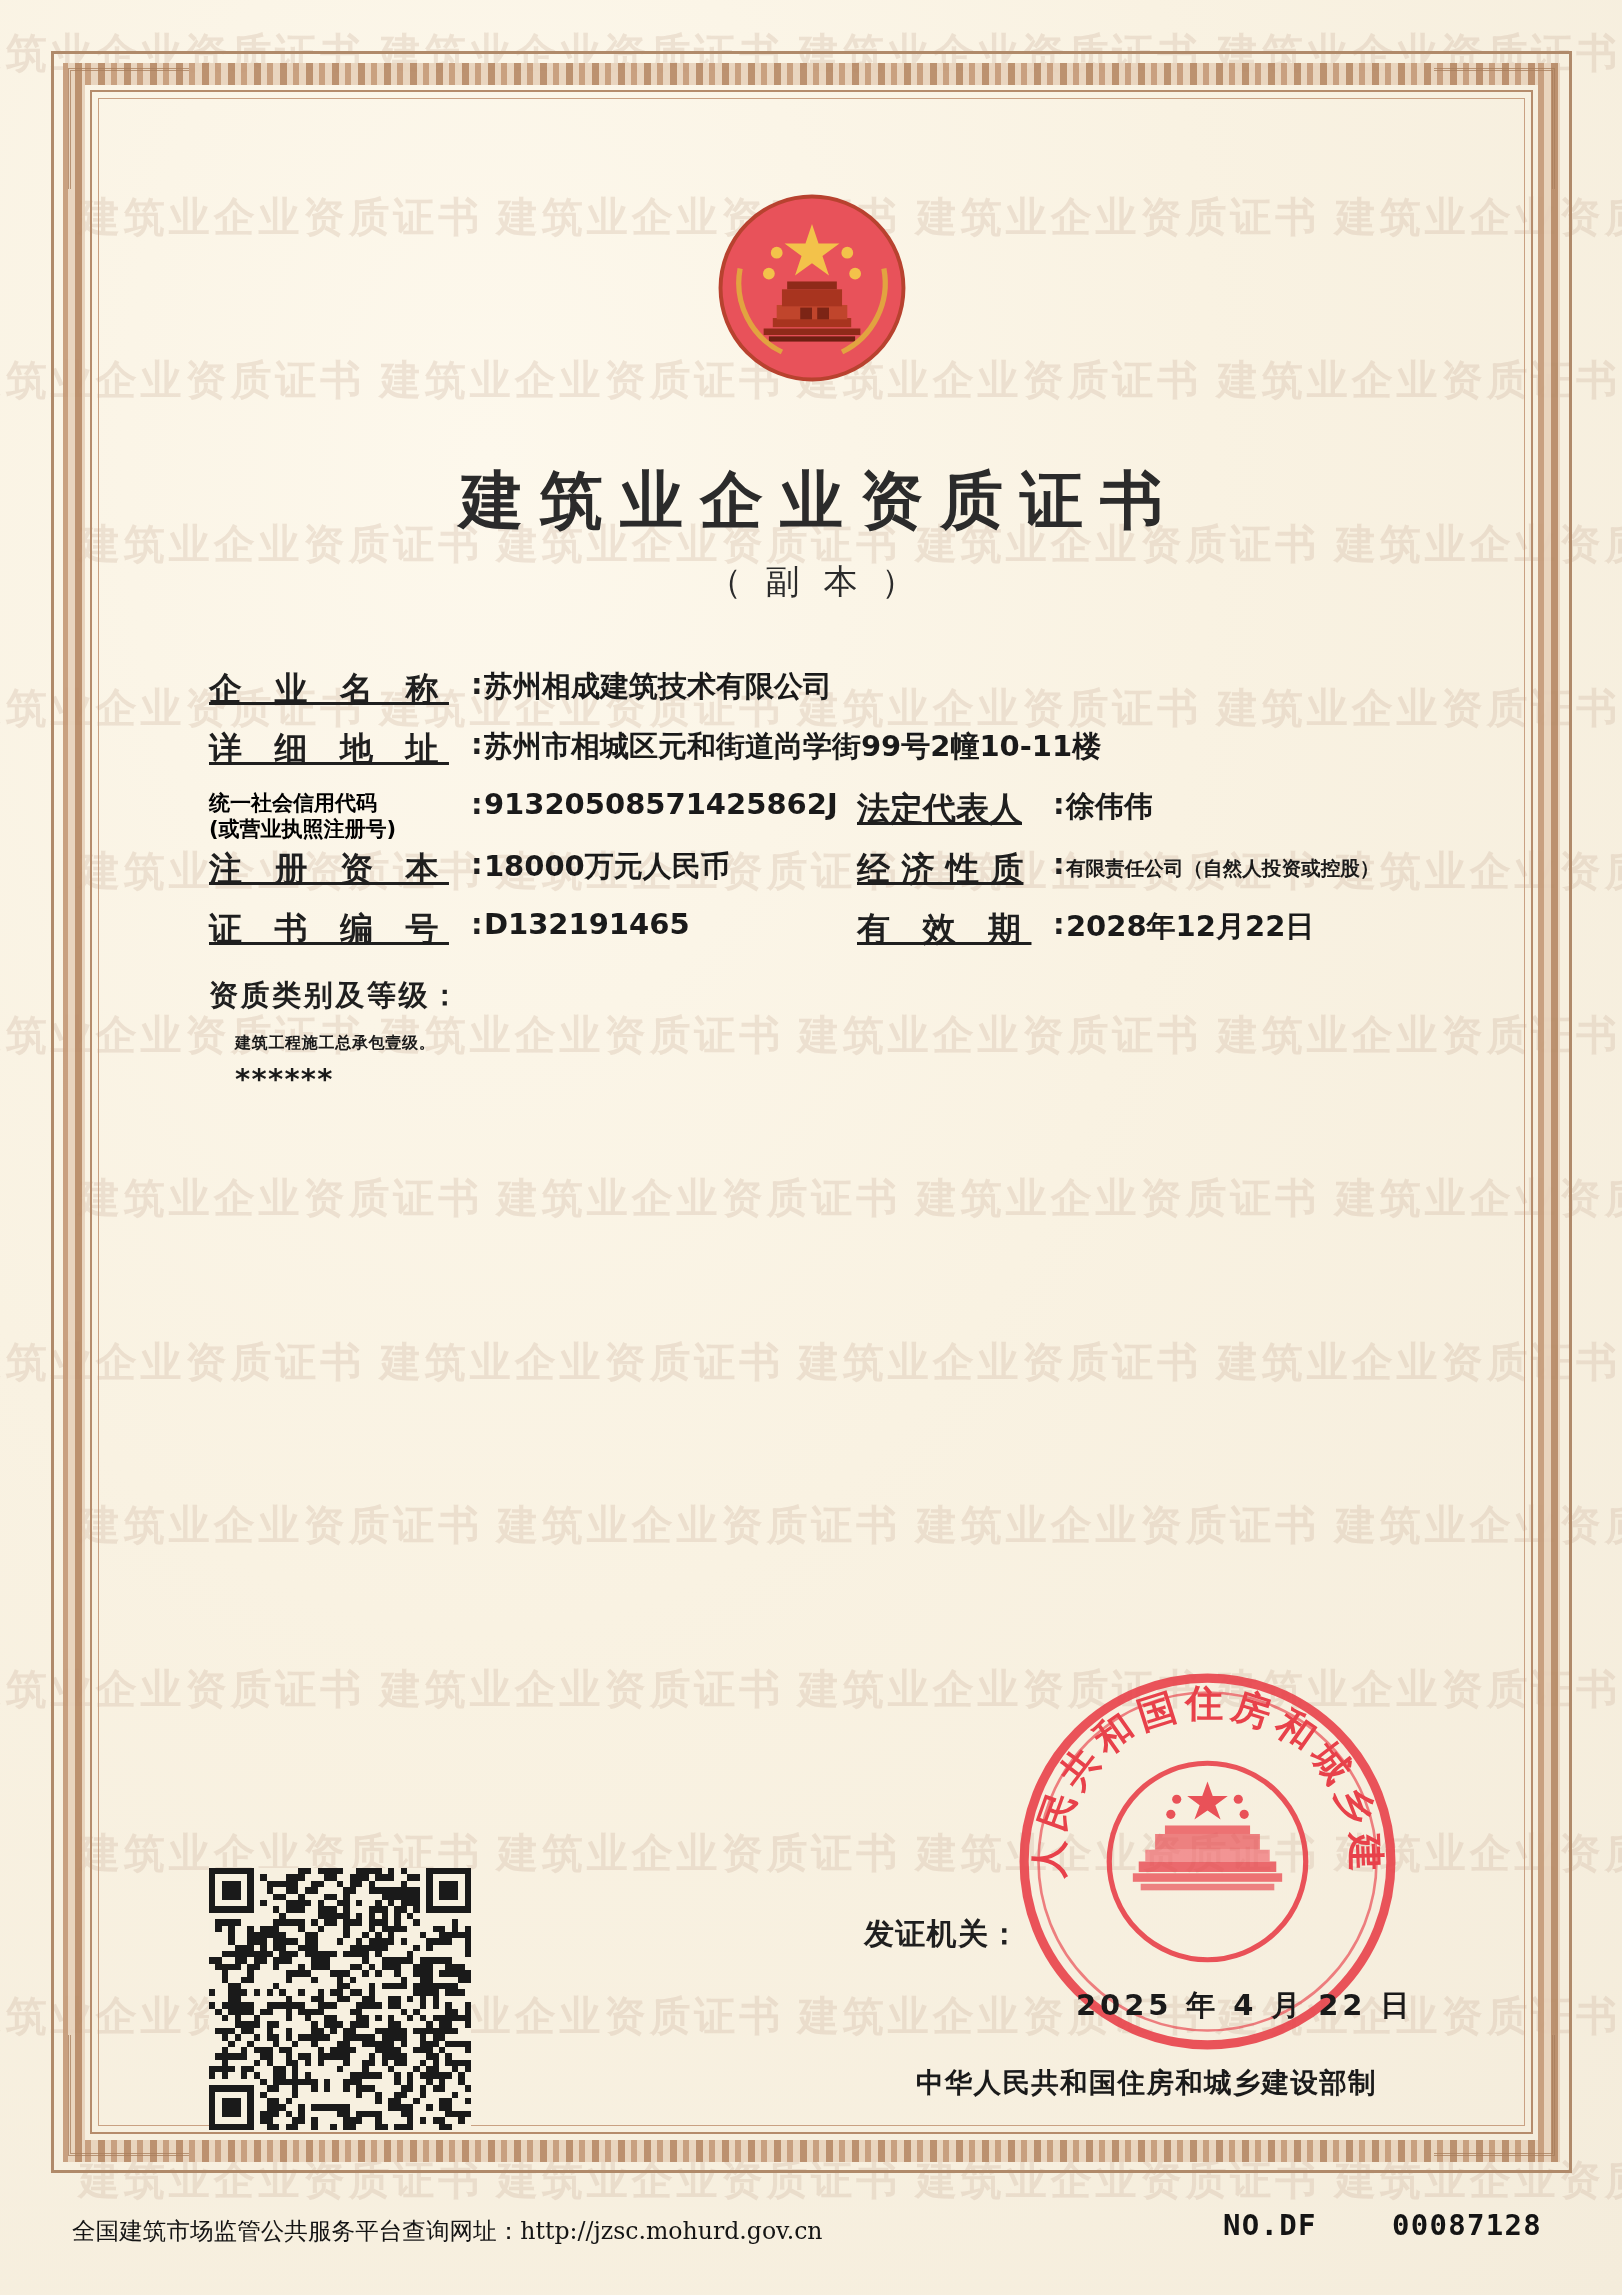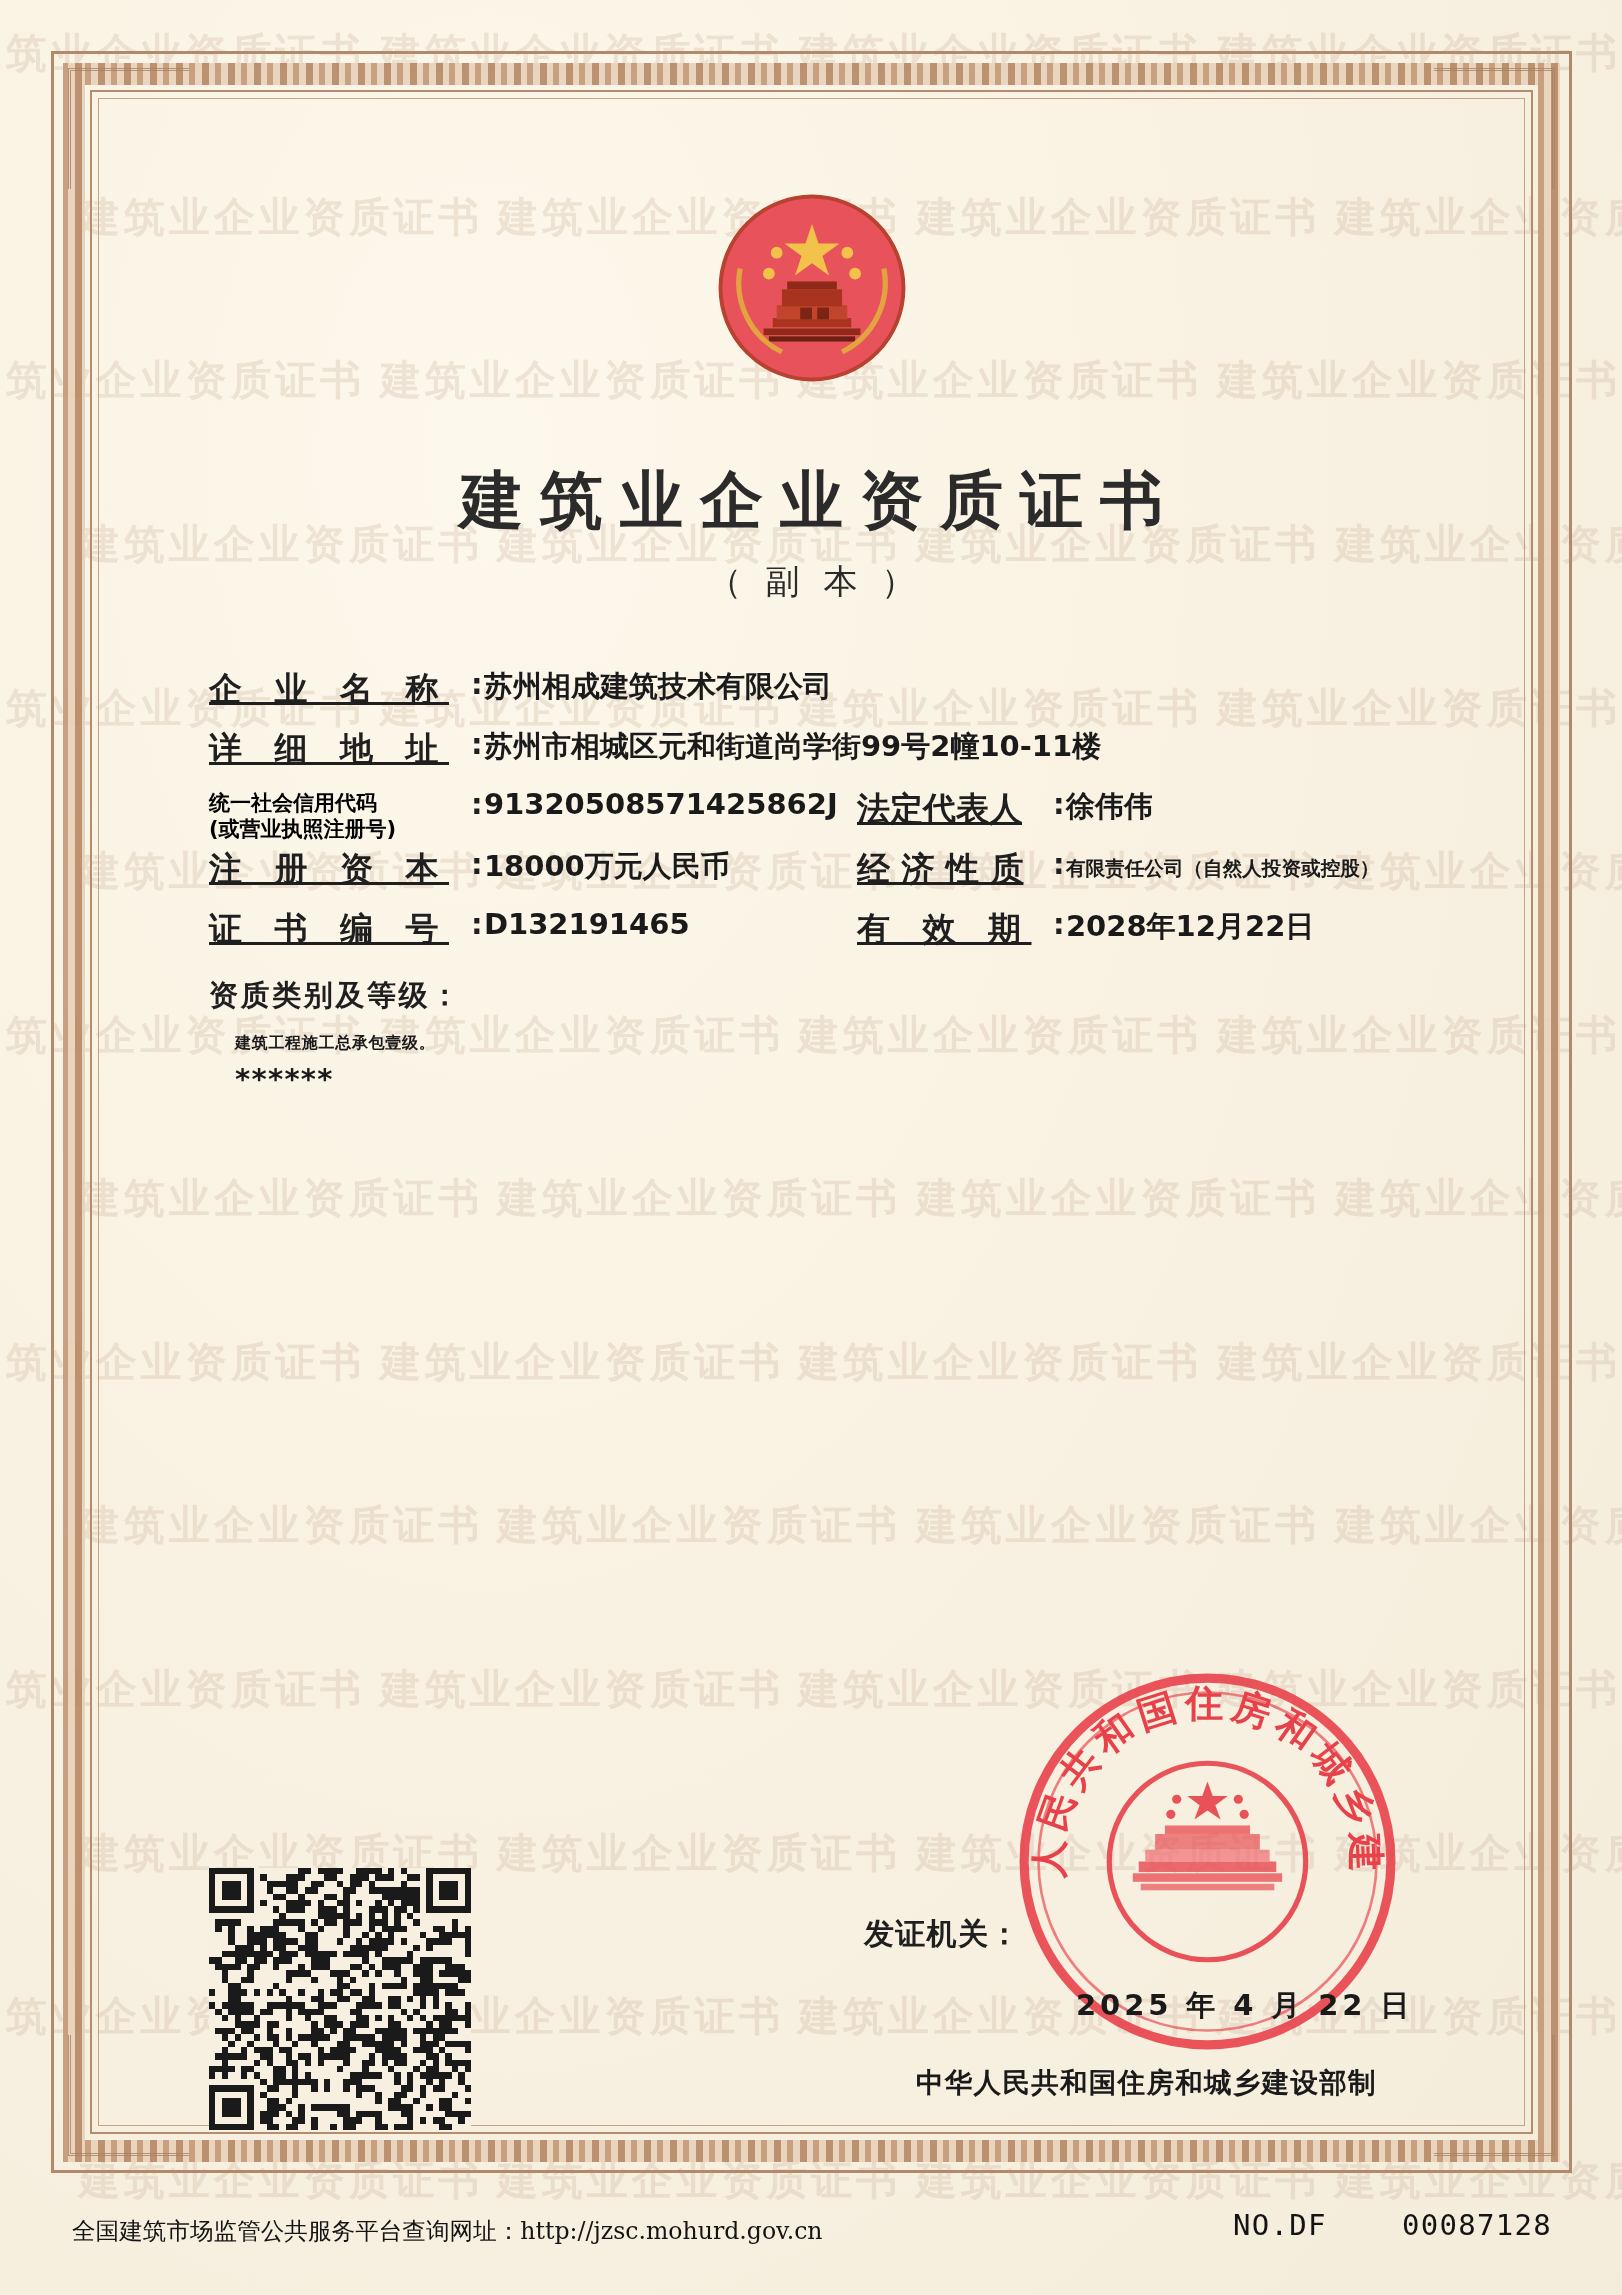--- a/index.html
+++ b/index.html
@@ -274,27 +274,28 @@
     position: absolute;
     left: 72px;
     top: 2215px;
     font-size: 23.6px;
     font-family: "DejaVu Serif", "Liberation Serif", serif;
     color: #141414;
     letter-spacing: 0px;
   }
   .footer-right {
     position: absolute;
-    right: 71px;
+    right: 81px;
     top: 2208px;
     font-size: 29px;
     font-family: "DejaVu Sans Mono", "Liberation Mono", monospace;
     color: #141414;
     letter-spacing: 1.3px;
     white-space: nowrap;
+    font-weight: bold;
   }
 </style>
 </head>
 <body>
 
 <div class="page">
 
   <div class="watermarks" id="wm-layer">
       <div class="wm" style="left: -39px; top: 26px; font-size: 41px;">建筑业企业资质证书</div>
       <div class="wm" style="left: 380px; top: 26px; font-size: 41px;">建筑业企业资质证书</div>

